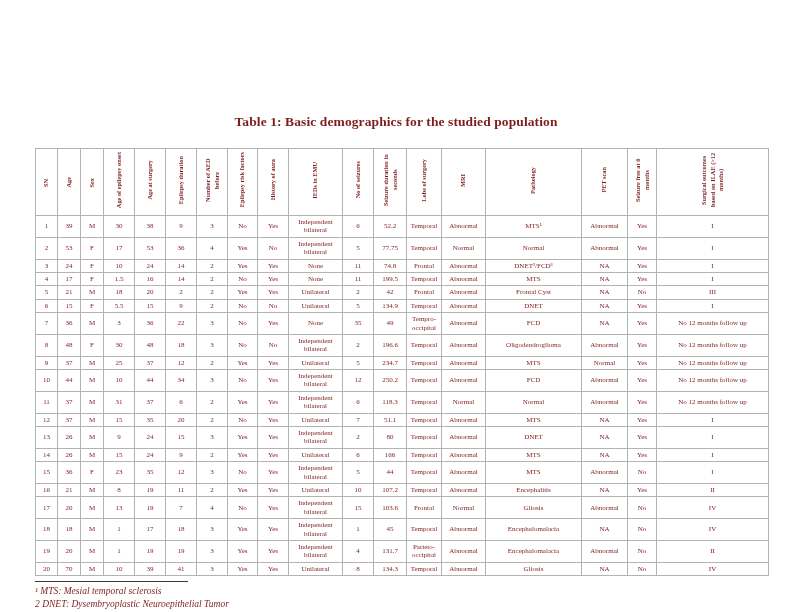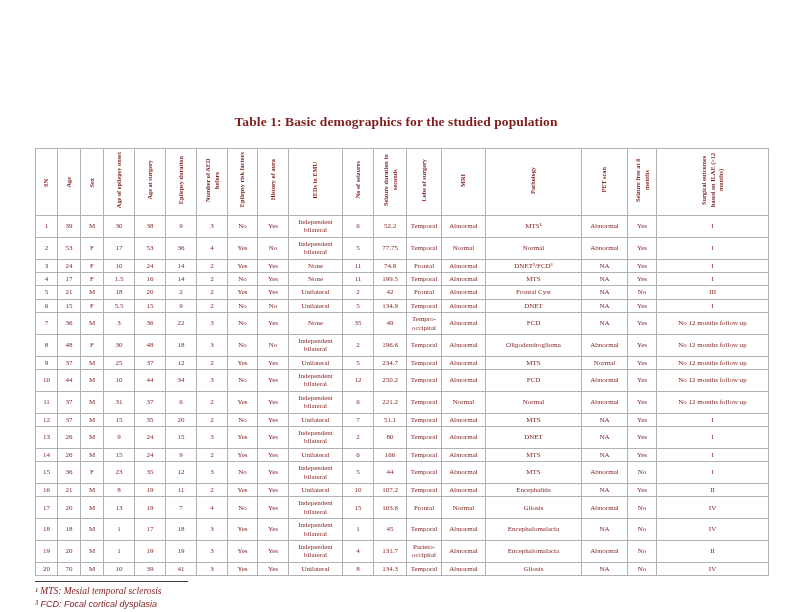--- a/index.html
+++ b/index.html
@@ -340,21 +340,21 @@
           <td>37</td>
           <td>M</td>
           <td>31</td>
           <td>37</td>
           <td>6</td>
           <td>2</td>
           <td>Yes</td>
           <td>Yes</td>
           <td>Independent bilateral</td>
           <td>6</td>
-          <td>221.2</td>
+          <td>118.3</td>
           <td>Temporal</td>
           <td>Normal</td>
           <td>Normal</td>
           <td>Abnormal</td>
           <td>Yes</td>
           <td>No 12 months follow up</td>
         </tr>
         <tr>
           <td>12</td>
           <td>37</td>
@@ -535,17 +535,18 @@
           <td>No</td>
           <td>IV</td>
         </tr>
       </tbody>
   </table>
 
   <div class="footnotes">
     <div class="fn-sep"></div>
     <div id="fn-list">
         <div class="fn-line">¹ MTS: Mesial temporal sclerosis</div>
+        <div class="fn-line">2 DNET: Dysembryoplastic Neuroepithelial Tumor</div>
         <div class="fn-line sans">³ FCD: Focal cortical dysplasia</div>
       </div>
   </div>
 
 </div>
 
 </body></html>

